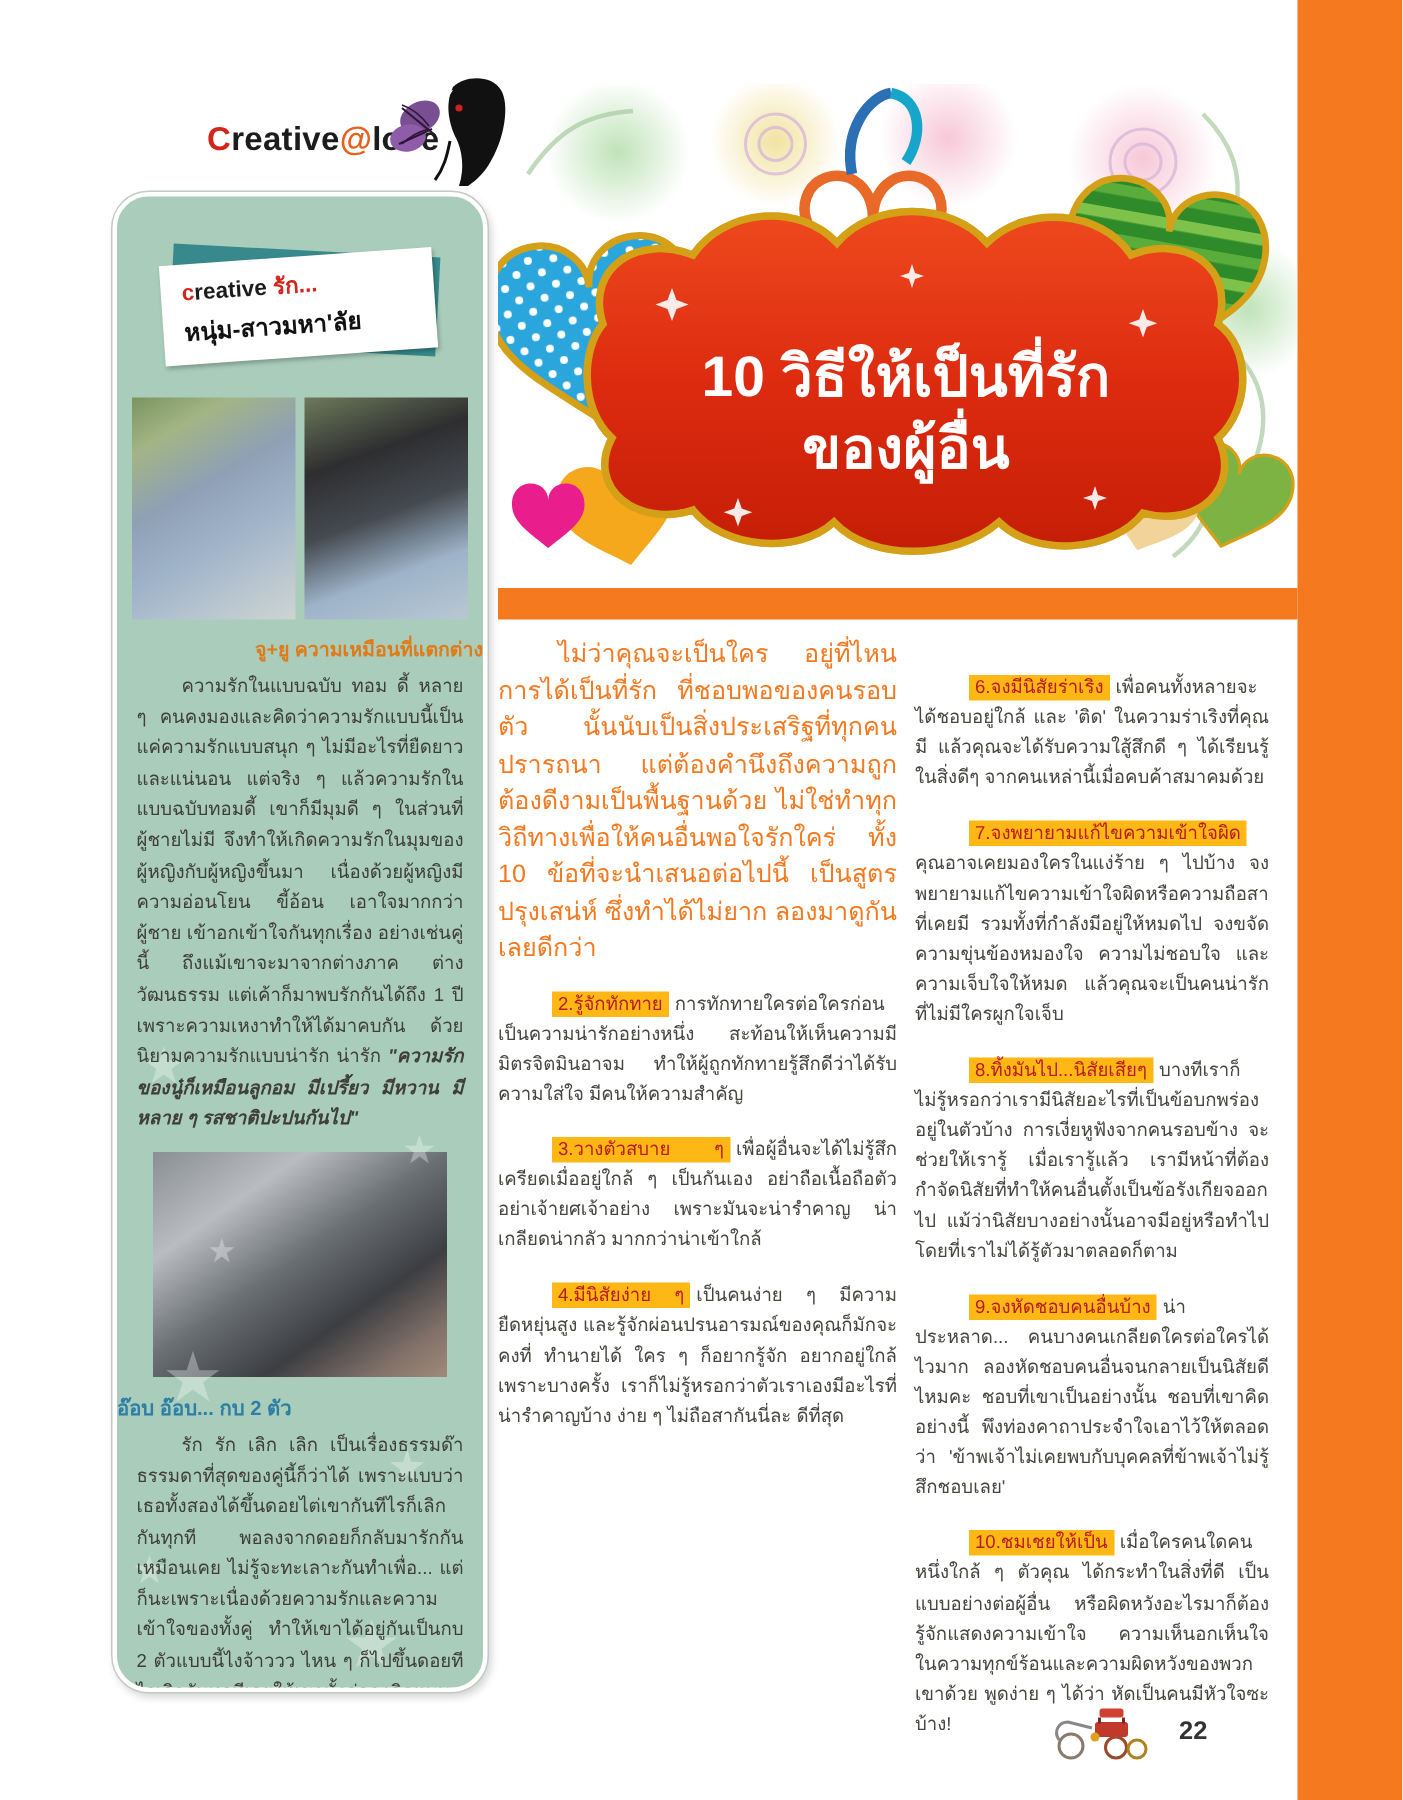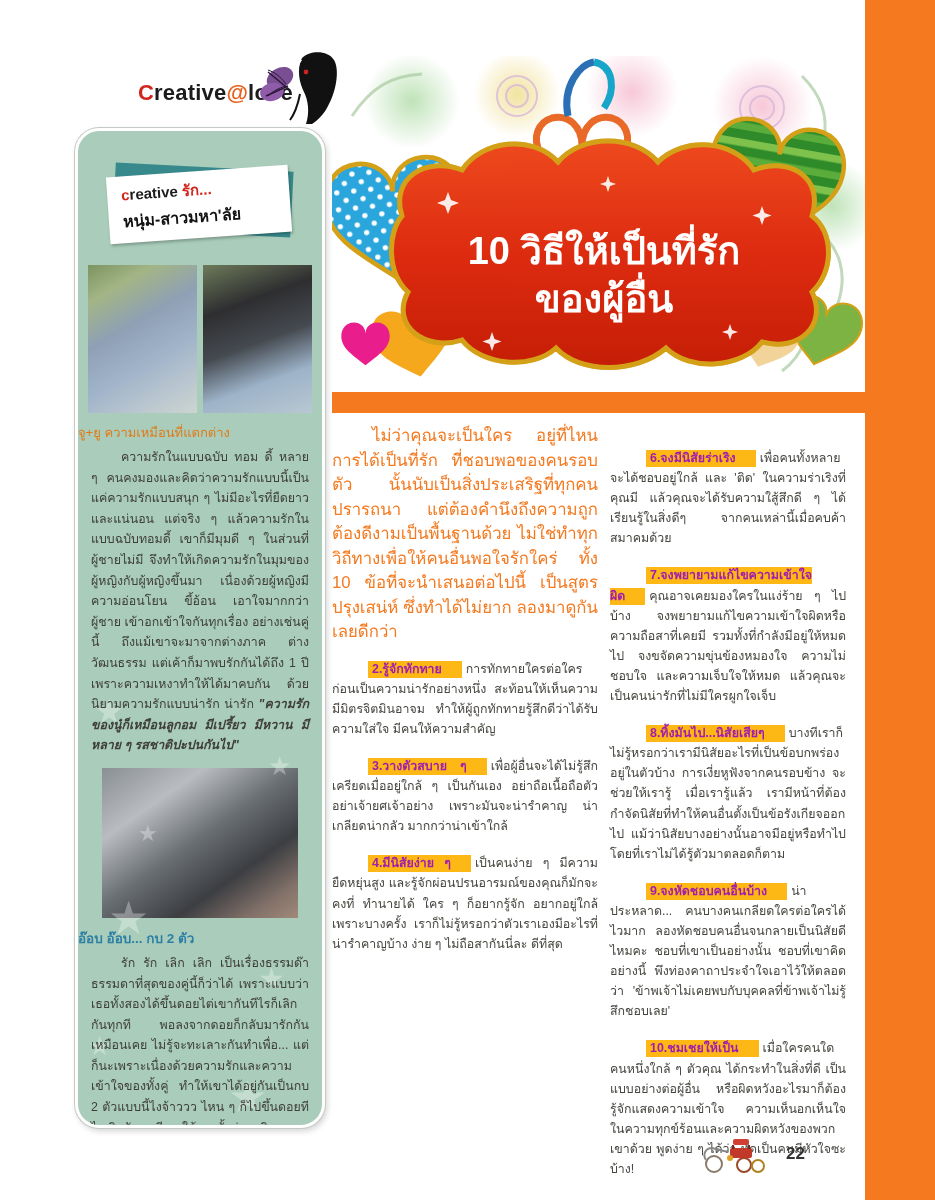--- a/index.html
+++ b/index.html
@@ -30,34 +30,34 @@
     transform:rotate(-4deg);box-shadow:1px 2px 3px rgba(0,0,0,.25);box-sizing:border-box;
   }
   .card-line1{font-size:15px;font-weight:bold;color:#1c1c1c;}
   .card-line1 .red{color:#D2251C;}
   .card-line2{font-size:16px;font-weight:bold;color:#111;margin-top:2px;}
   .photo-row{display:flex;justify-content:center;gap:6px;margin-top:22px;}
   .photo{width:109px;height:148px;}
   .photo-1{background:linear-gradient(150deg,#7b9460 0%,#a3b585 18%,#8fa0b5 40%,#9fb3c9 62%,#b7c4cf 80%,#cdd5d2 100%);}
   .photo-2{background:linear-gradient(160deg,#6d7a5a 0%,#2e2e30 28%,#454a50 52%,#9db3c9 75%,#b9c8d2 100%);}
   .photo-3{width:196px;height:150px;margin:12px auto 0 auto;background:linear-gradient(145deg,#8a8f94 0%,#b9bcc0 25%,#6a6f74 48%,#3c3e42 70%,#83726a 88%,#a08a7a 100%);}
-  .caption{margin-top:9px;text-align:left;font-size:13px;font-weight:normal;color:#E07B1A;}
+  .caption{margin-top:9px;text-align:right;font-size:13px;font-weight:bold;color:#E07B1A;}
   .side-heading{margin-top:9px;font-size:13.5px;font-weight:bold;color:#2D7FA5;}
   .side-para{margin:4px 13px 0 13px;font-size:12.4px;line-height:1.66;text-align:justify;color:#3f3e39;text-indent:30px;position:relative;z-index:2;}
   .side-para .quote{font-weight:bold;font-style:italic;}
   
   .banner{position:absolute;left:332px;top:56px;width:533px;height:334px;}
   .orange-strip{position:absolute;left:332px;top:392px;width:533px;height:21px;background:#F4791F;}
   
   .columns{position:absolute;left:332px;top:424px;width:524px;display:flex;gap:12px;}
   .col-left{width:266px;}
   .col-right{width:236px;padding-top:24px;}
   .intro{font-size:16.8px;line-height:1.46;color:#F4791F;text-align:justify;text-indent:40px;margin:0 0 14px 0;}
   .tip{font-size:12.4px;line-height:1.62;text-align:justify;margin:0 0 17px 0;text-indent:36px;color:#46453f;}
-  .hl{background:#FDB815;color:#a21caf;font-weight:bold;padding:1px 20px 2px 4px;margin-right:4px;}
+  .hl{background:#FDB815;color:#b91c1c;font-weight:normal;padding:1px 4px 2px 4px;margin-right:4px;}
   
   .footer{position:absolute;left:700px;top:1128px;width:140px;height:52px;display:flex;align-items:center;gap:16px;}
   .page-num{font-size:17px;font-weight:bold;color:#333;}
 </style>
 </head>
 <body>
 
 <div class="orange-bar"></div>
 
 <div class="logo">

